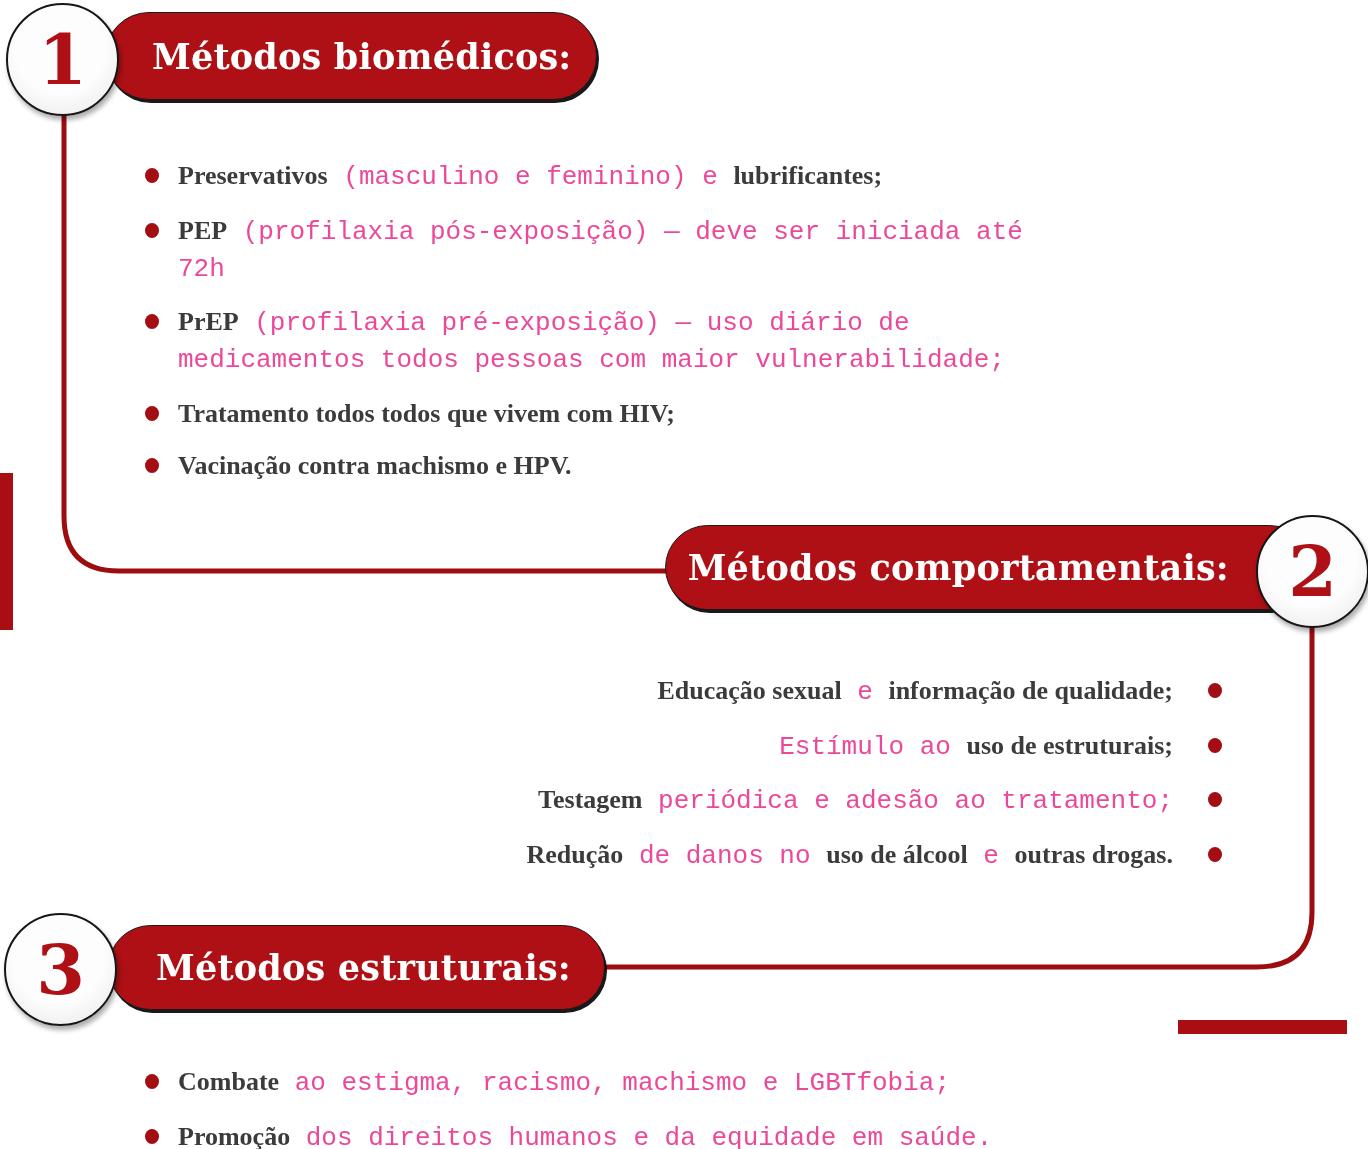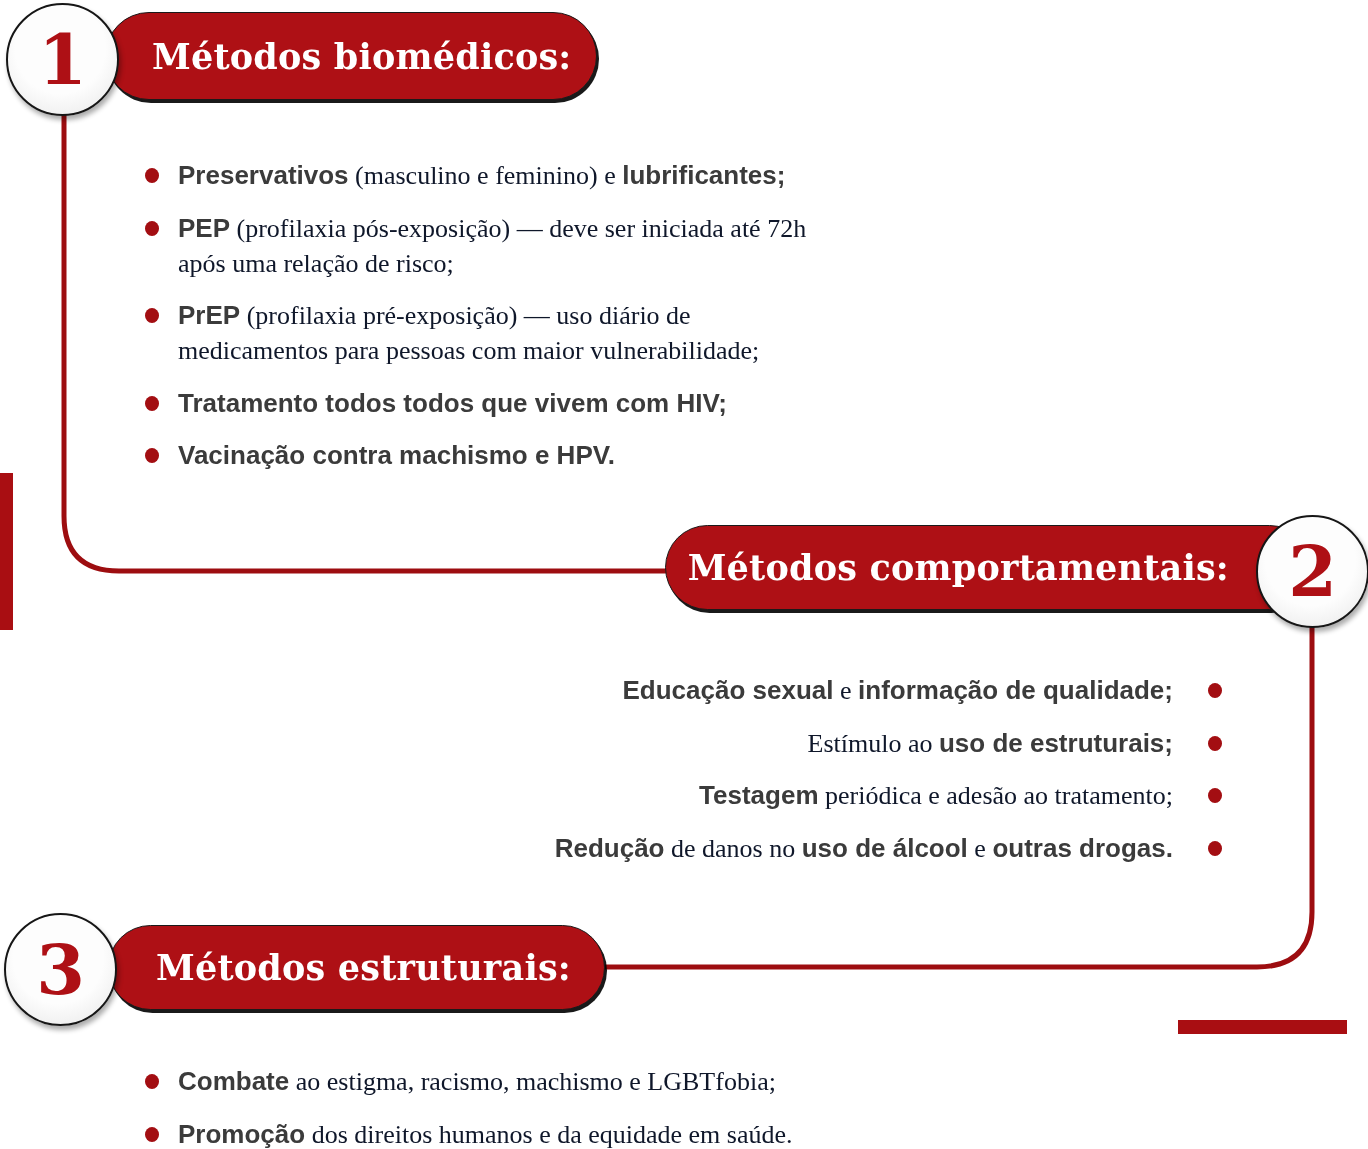--- a/index.html
+++ b/index.html
@@ -42,22 +42,22 @@
   .list .item:last-child{margin-bottom:0;}
   .list .dot{
     flex:0 0 auto;width:14px;height:15px;border-radius:50%;
     background:#a30e12;margin-top:10px;
   }
   .list .txt{font-size:26px;line-height:35px;color:#4f4f4f;}
   .list.left-list .dot{margin-right:19px;}
   .list.right-list{align-items:flex-end;text-align:right;}
   .list.right-list .item{flex-direction:row-reverse;margin-left:auto;gap:23px;}
   .list.right-list .dot{margin-left:12px;}
-  .seg-b{font-family:Liberation Sans, sans-serif;font-weight:700;color:#3b3b3b;}
-  .seg-r{font-family:Liberation Serif, serif;color:#0f172a;}
+  .seg-b{font-family:Liberation Serif, serif;font-weight:700;color:#3b3b3b;}
+  .seg-r{font-family:Liberation Mono, monospace;color:#ec4899;}
   .list.l1{left:145px;top:158px;width:880px;}
   .list.l2{left:462px;top:673px;width:760px;}
   .list.l3{left:145px;top:1064px;width:980px;}
 </style>
 </head>
 <body>
 
 <div id="canvas">
 
   <svg id="connectors" viewBox="0 0 1368 1149" xmlns="http://www.w3.org/2000/svg">
@@ -88,25 +88,25 @@
     <span>3</span>
   </div>
 
   <div class="list left-list l1">
       <div class="item">
         <span class="dot"></span>
         <span class="txt"><span class="seg-b">Preservativos</span><span class="seg-r"> (masculino e feminino) e </span><span class="seg-b">lubrificantes;</span></span>
       </div>
       <div class="item">
         <span class="dot"></span>
-        <span class="txt"><span class="seg-b">PEP</span><span class="seg-r"> (profilaxia pós-exposição) — deve ser iniciada até 72h</span><br><span class="seg-r">após uma relação de risco;</span></span>
+        <span class="txt"><span class="seg-b">PEP</span><span class="seg-r"> (profilaxia pós-exposição) — deve ser iniciada até 72h</span><br></span>
       </div>
       <div class="item">
         <span class="dot"></span>
-        <span class="txt"><span class="seg-b">PrEP</span><span class="seg-r"> (profilaxia pré-exposição) — uso diário de</span><br><span class="seg-r">medicamentos para pessoas com maior vulnerabilidade;</span></span>
+        <span class="txt"><span class="seg-b">PrEP</span><span class="seg-r"> (profilaxia pré-exposição) — uso diário de</span><br><span class="seg-r">medicamentos todos pessoas com maior vulnerabilidade;</span></span>
       </div>
       <div class="item">
         <span class="dot"></span>
         <span class="txt"><span class="seg-b">Tratamento todos todos que vivem com HIV;</span></span>
       </div>
       <div class="item">
         <span class="dot"></span>
         <span class="txt"><span class="seg-b">Vacinação contra machismo e HPV.</span></span>
       </div>
     </div>

